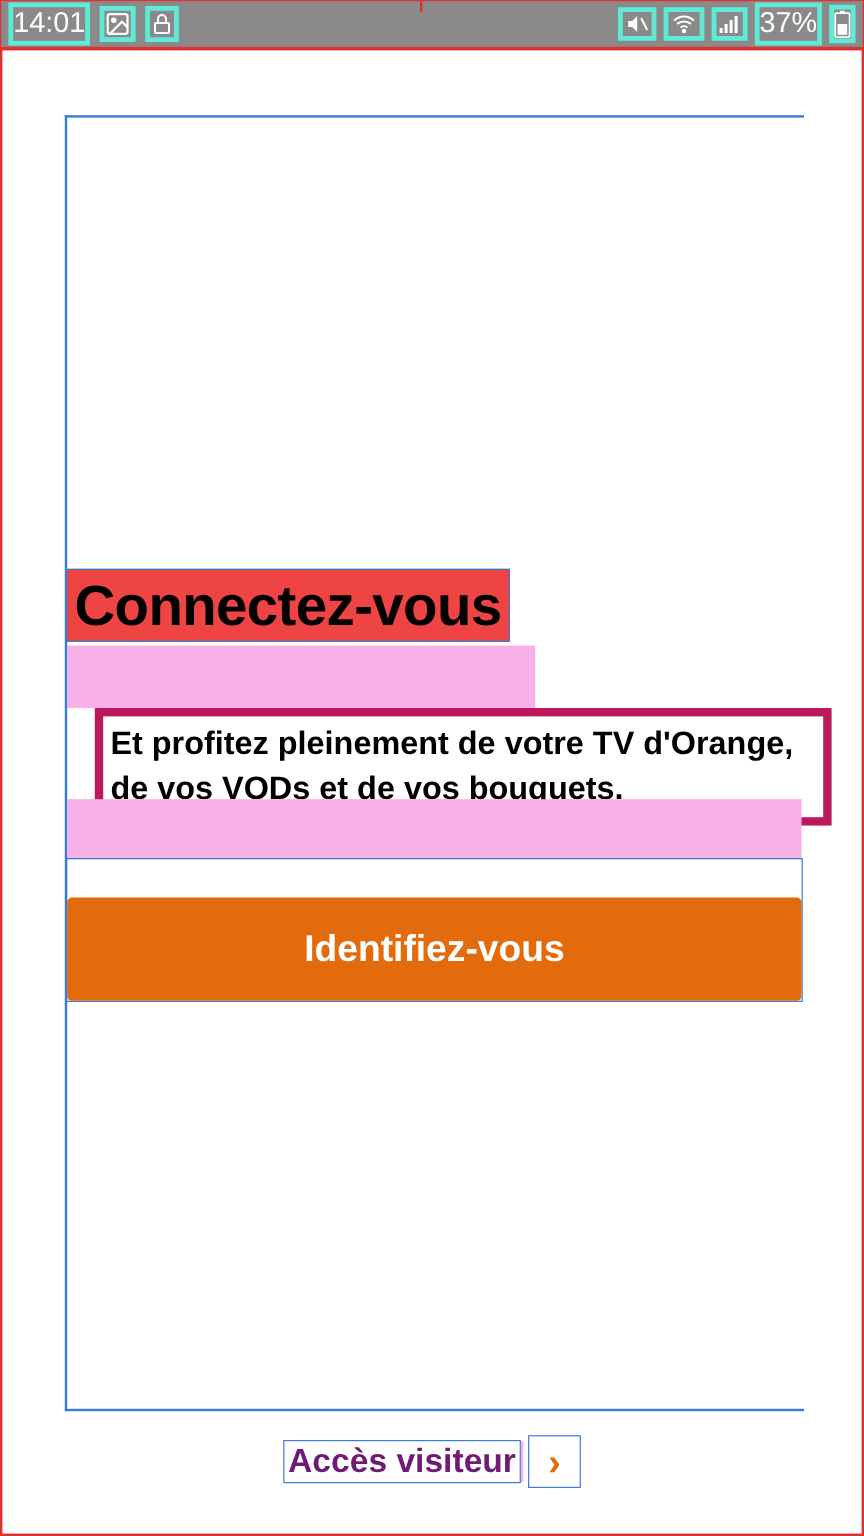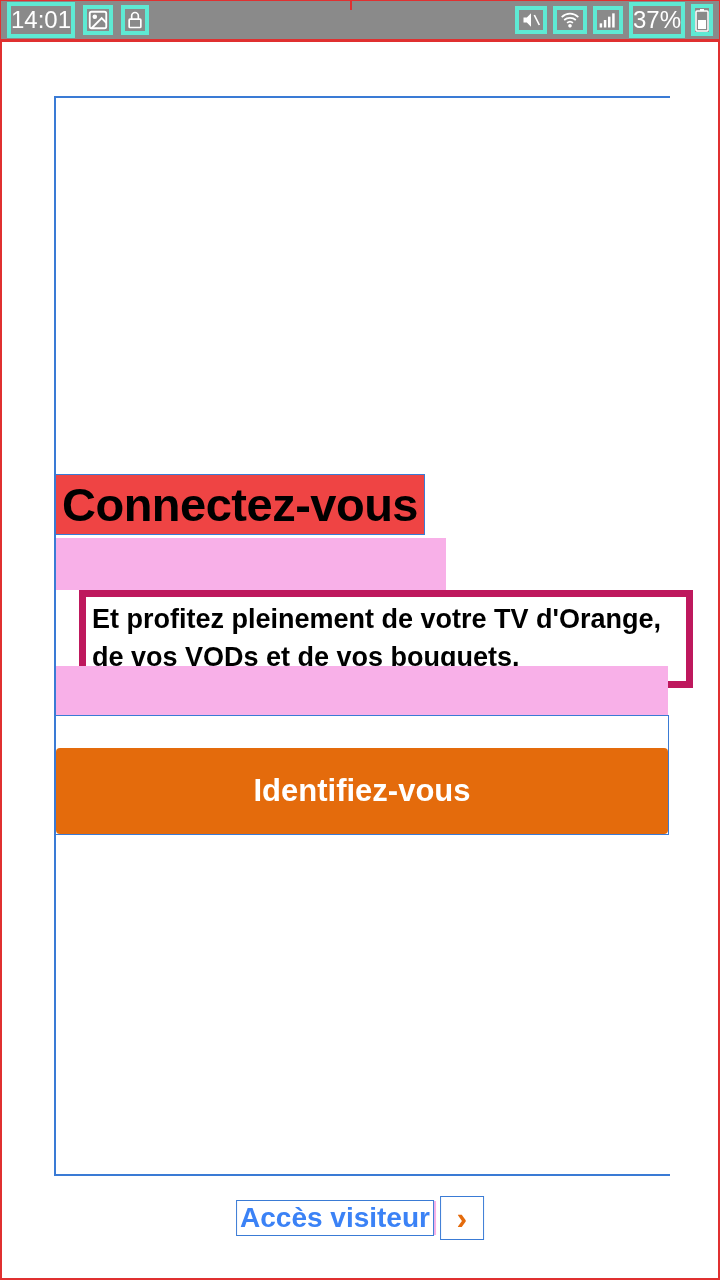--- a/index.html
+++ b/index.html
@@ -141,21 +141,21 @@
       width: 14px;
       height: 34px;
       background: #f8b0e8;
       position: absolute;
       right: 48px;
       z-index: -1;
     }
     .visitor-text {
       font-size: 28px;
       font-weight: 700;
-      color: #3b82f6;
+      color: #701a75;
     }
     .chevron-box {
       width: 44px;
       height: 44px;
       border: 1px solid #3a7bd5;
       background: #ffffff;
       display: flex;
       align-items: center;
       justify-content: center;
     }

